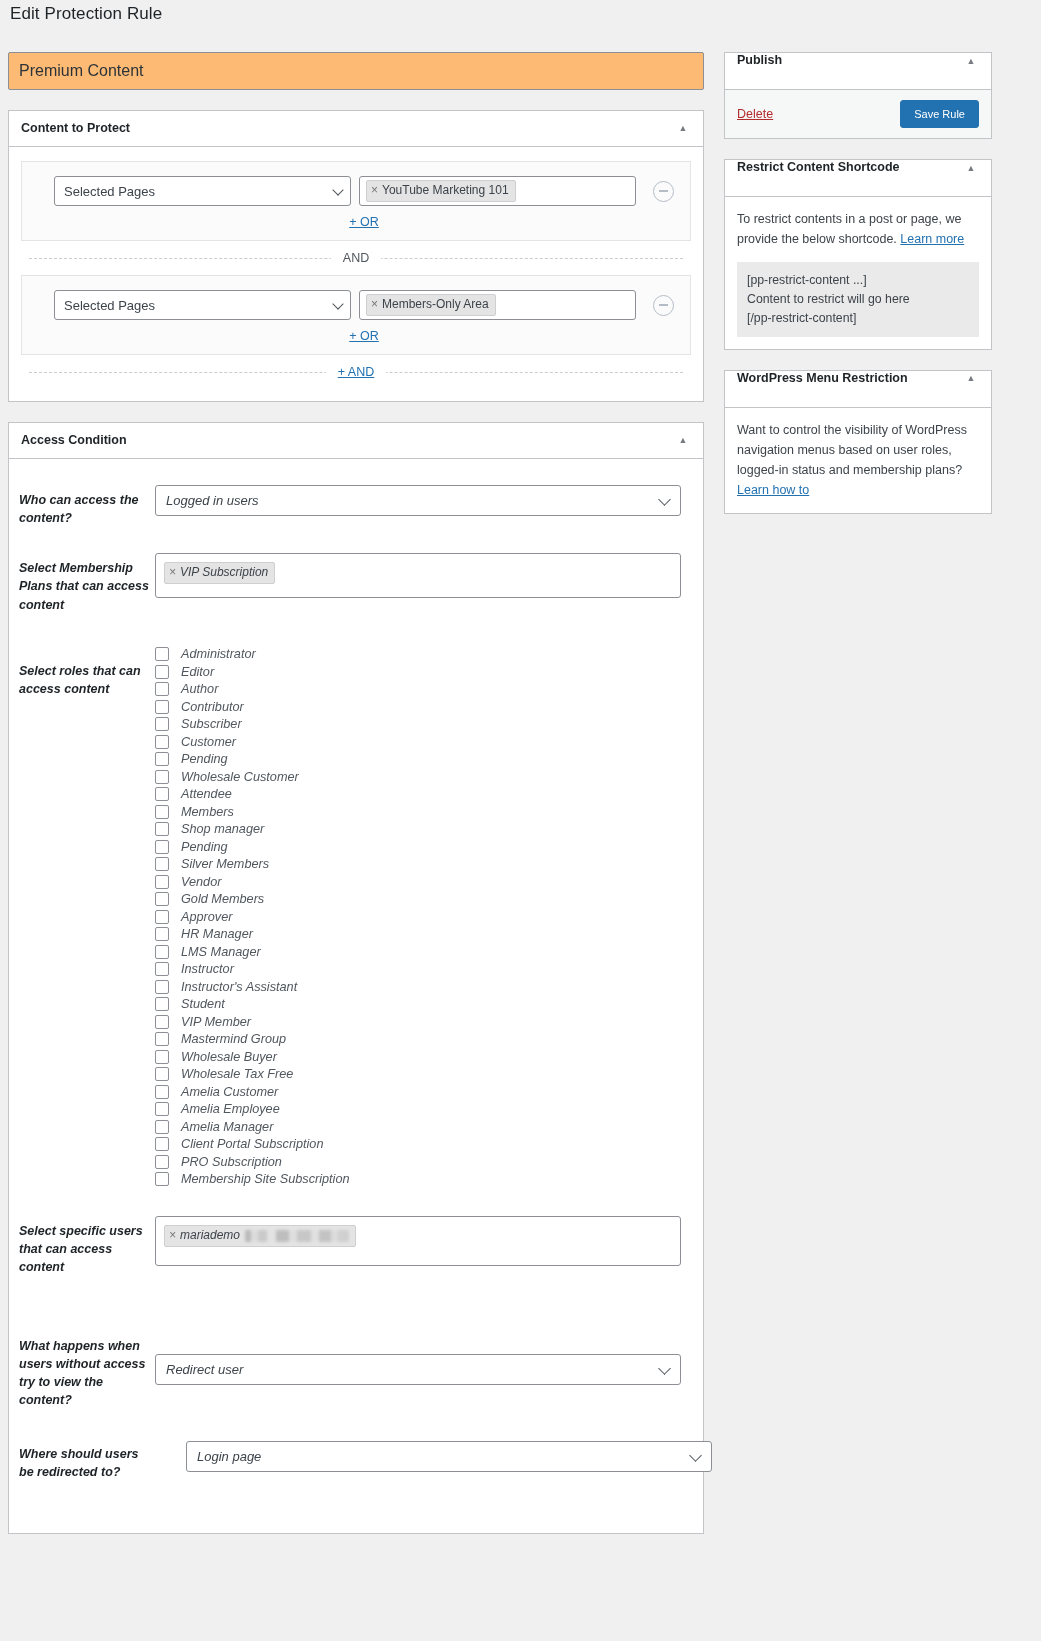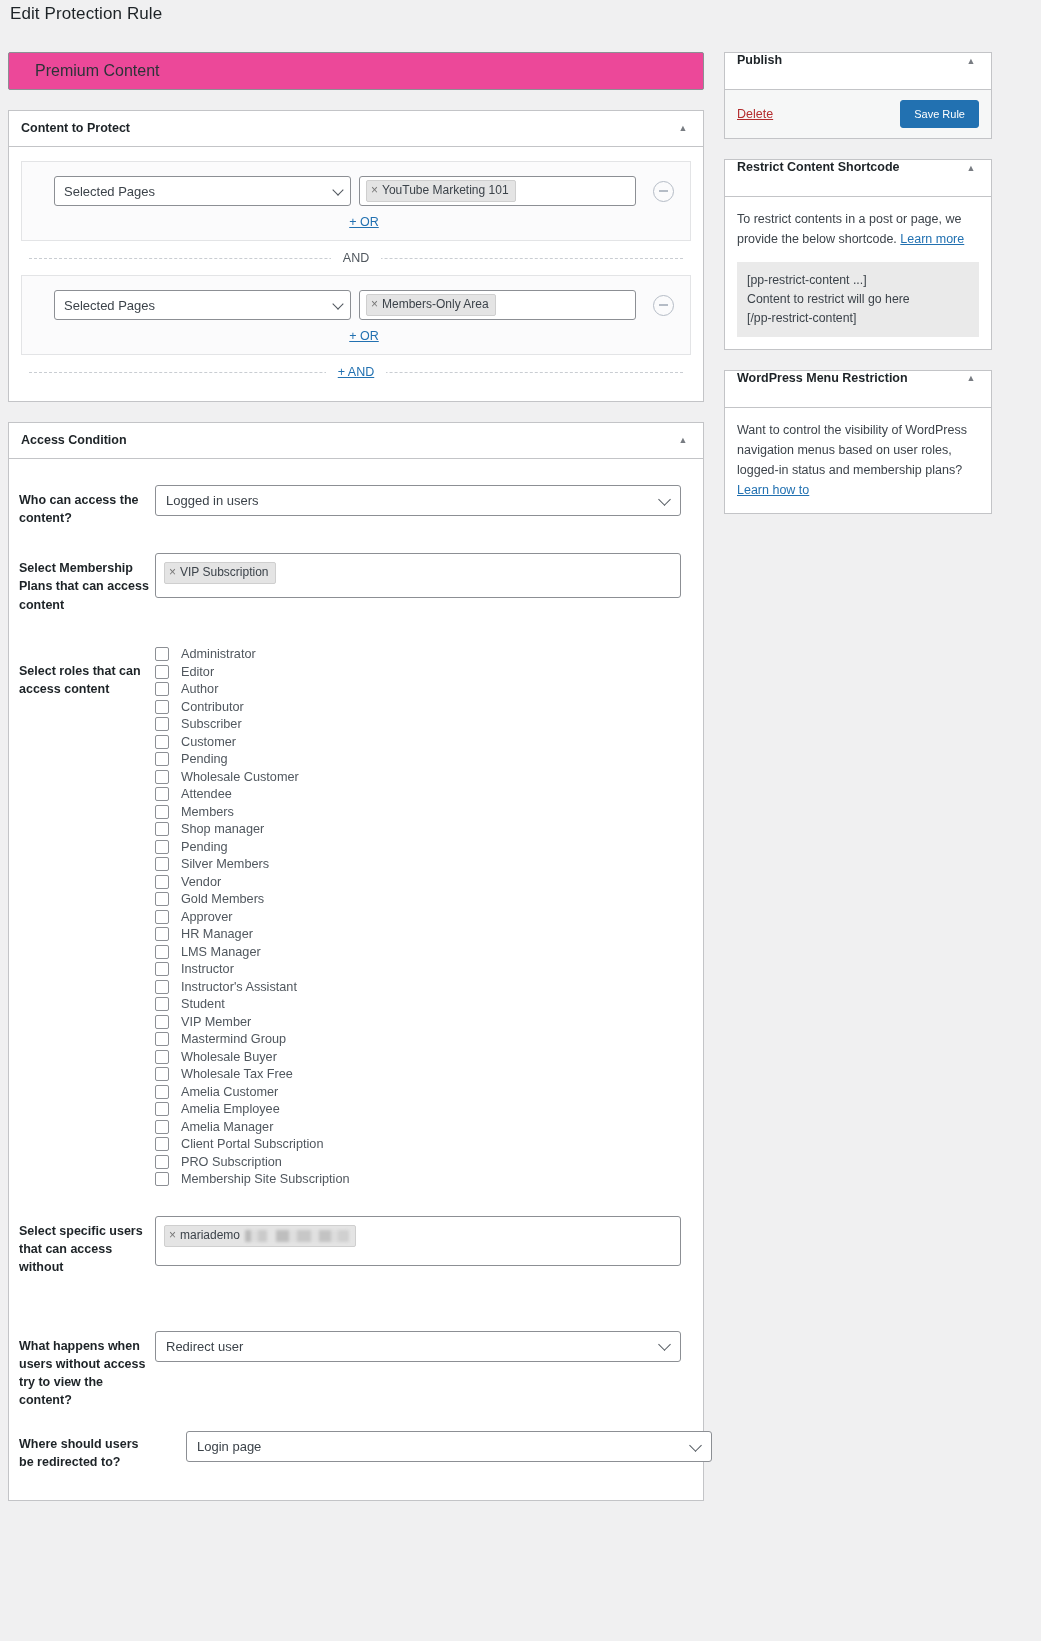--- a/index.html
+++ b/index.html
@@ -31,26 +31,26 @@
   .col-main {
     position: absolute;
     left: 8px;
     top: 52px;
     width: 696px;
   }
   .title-input {
     width: 696px;
     height: 38px;
     border: 1px solid #8c8f94;
-    background: #ec4899;
+    background: #fdba74;
     border-radius: 2px;
     font-family: "Liberation Sans", sans-serif;
     font-size: 16px;
     color: #2c3338;
-    padding: 0 26px;
+    padding: 0 10px;
     outline: none;
   }
 
   .postbox {
     background: #fff;
     border: 1px solid #c3c4c7;
     margin-top: 20px;
   }
   .postbox-header {
     display: flex;
@@ -414,21 +414,21 @@
 
       </div>
     </div>
 
     
     <div class="postbox">
       <div class="postbox-header">
         <span class="postbox-title">Access Condition</span>
         <span class="toggle-arrow">▲</span>
       </div>
-      <div class="postbox-body" style="padding:26px 12px 11px 10px;">
+      <div class="postbox-body" style="padding:26px 12px 34px 10px;font-style:italic;">
 
         <div class="form-row">
           <div class="form-label">Who can access the content?</div>
           <div class="form-field">
             <div class="big-select">
               <span>Logged in users</span>
               <span class="chev"></span>
             </div>
           </div>
         </div>
@@ -571,33 +571,33 @@
                 </div>
                 <div class="role-item">
                   <span class="cb"></span>
                   <span class="role-label">Membership Site Subscription</span>
                 </div>
               </div>
           </div>
         </div>
 
         <div class="form-row" style="margin-bottom:32px;">
-          <div class="form-label">Select specific users that can access without</div>
+          <div class="form-label">Select specific users that can access content</div>
           <div class="form-field">
             <div class="big-tokenfield users-tokenfield">
               <span class="token">
                 <span class="tok-x">×</span>
                 <span>mariademo</span>
                 <span class="blurred"></span>
               </span>
             </div>
           </div>
         </div>
 
-        <div class="form-row" style="margin-bottom:18px;">
+        <div class="form-row" style="margin-bottom:28px;align-items:center;">
           <div class="form-label" style="padding-top:28px;">What happens when users without access try to view the content?</div>
           <div class="form-field" style="padding-top:22px;">
             <div class="big-select">
               <span>Redirect user</span>
               <span class="chev"></span>
             </div>
           </div>
         </div>
 
         <div class="form-row" style="margin-bottom:18px;gap:31px;">

